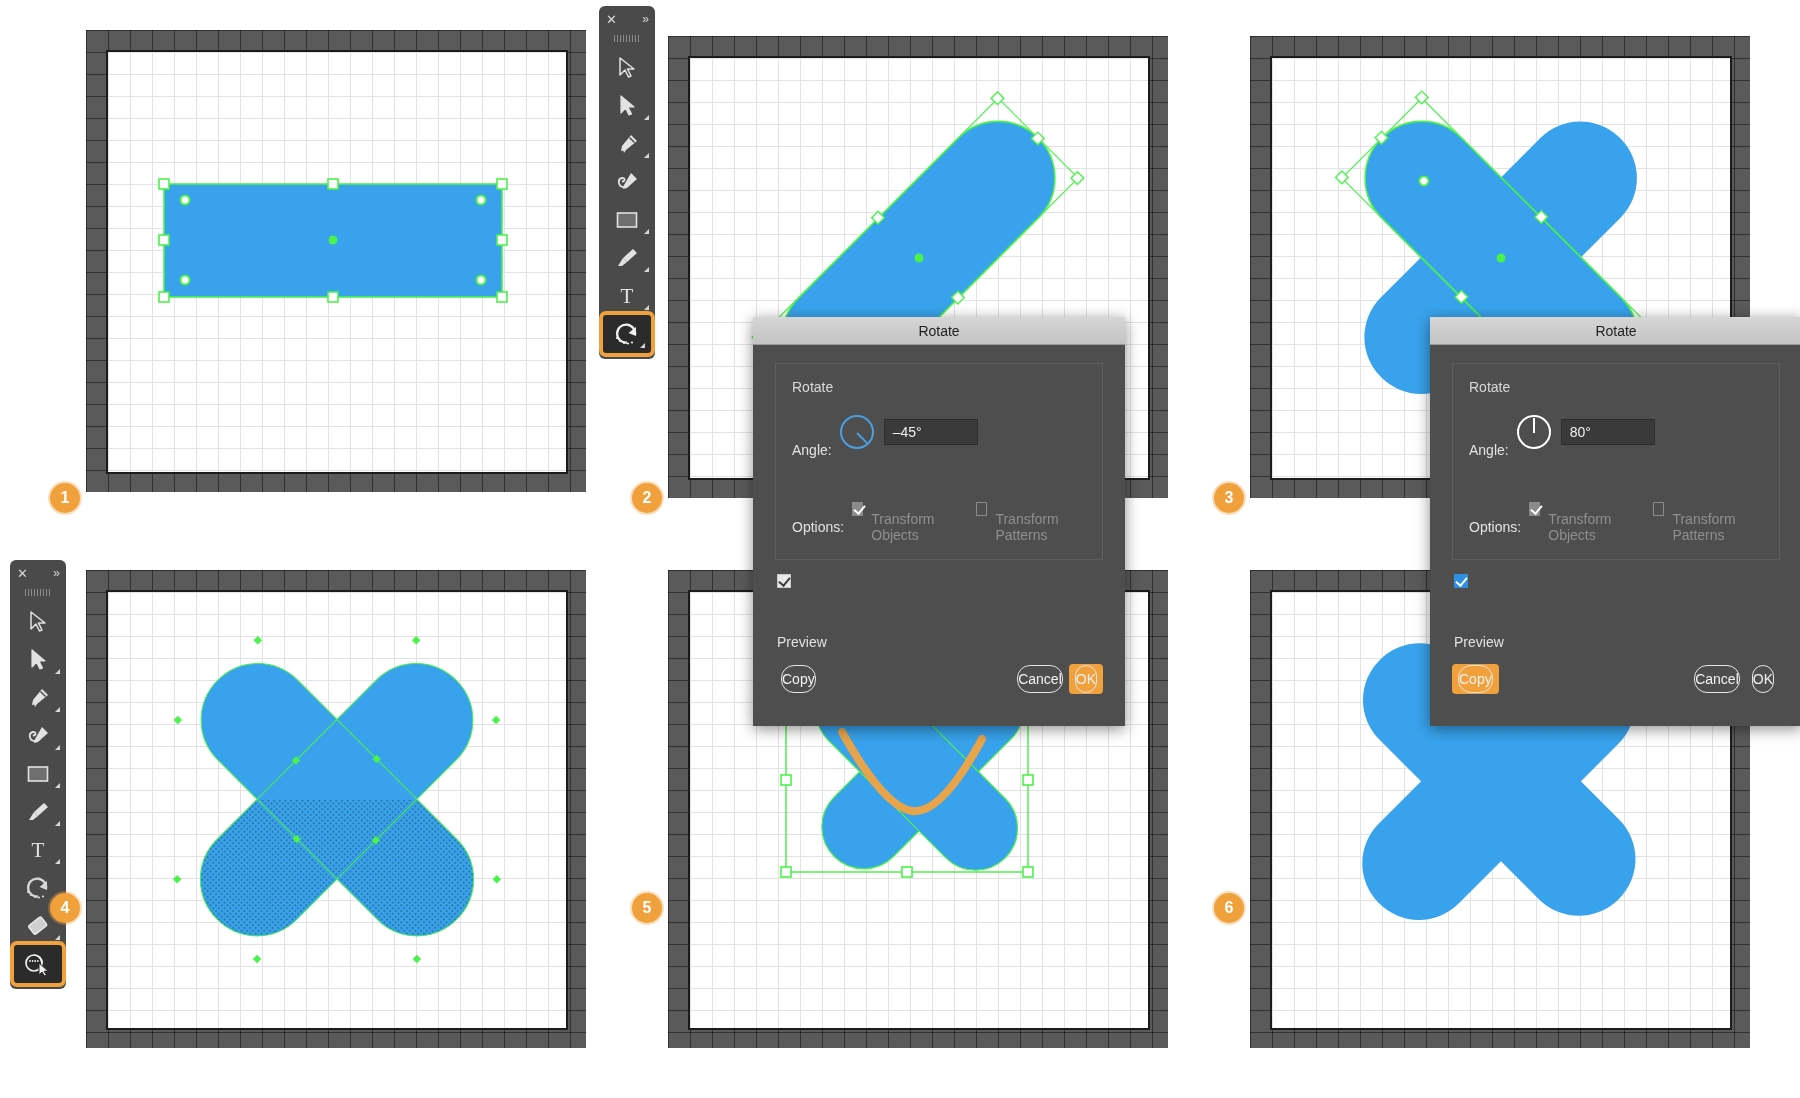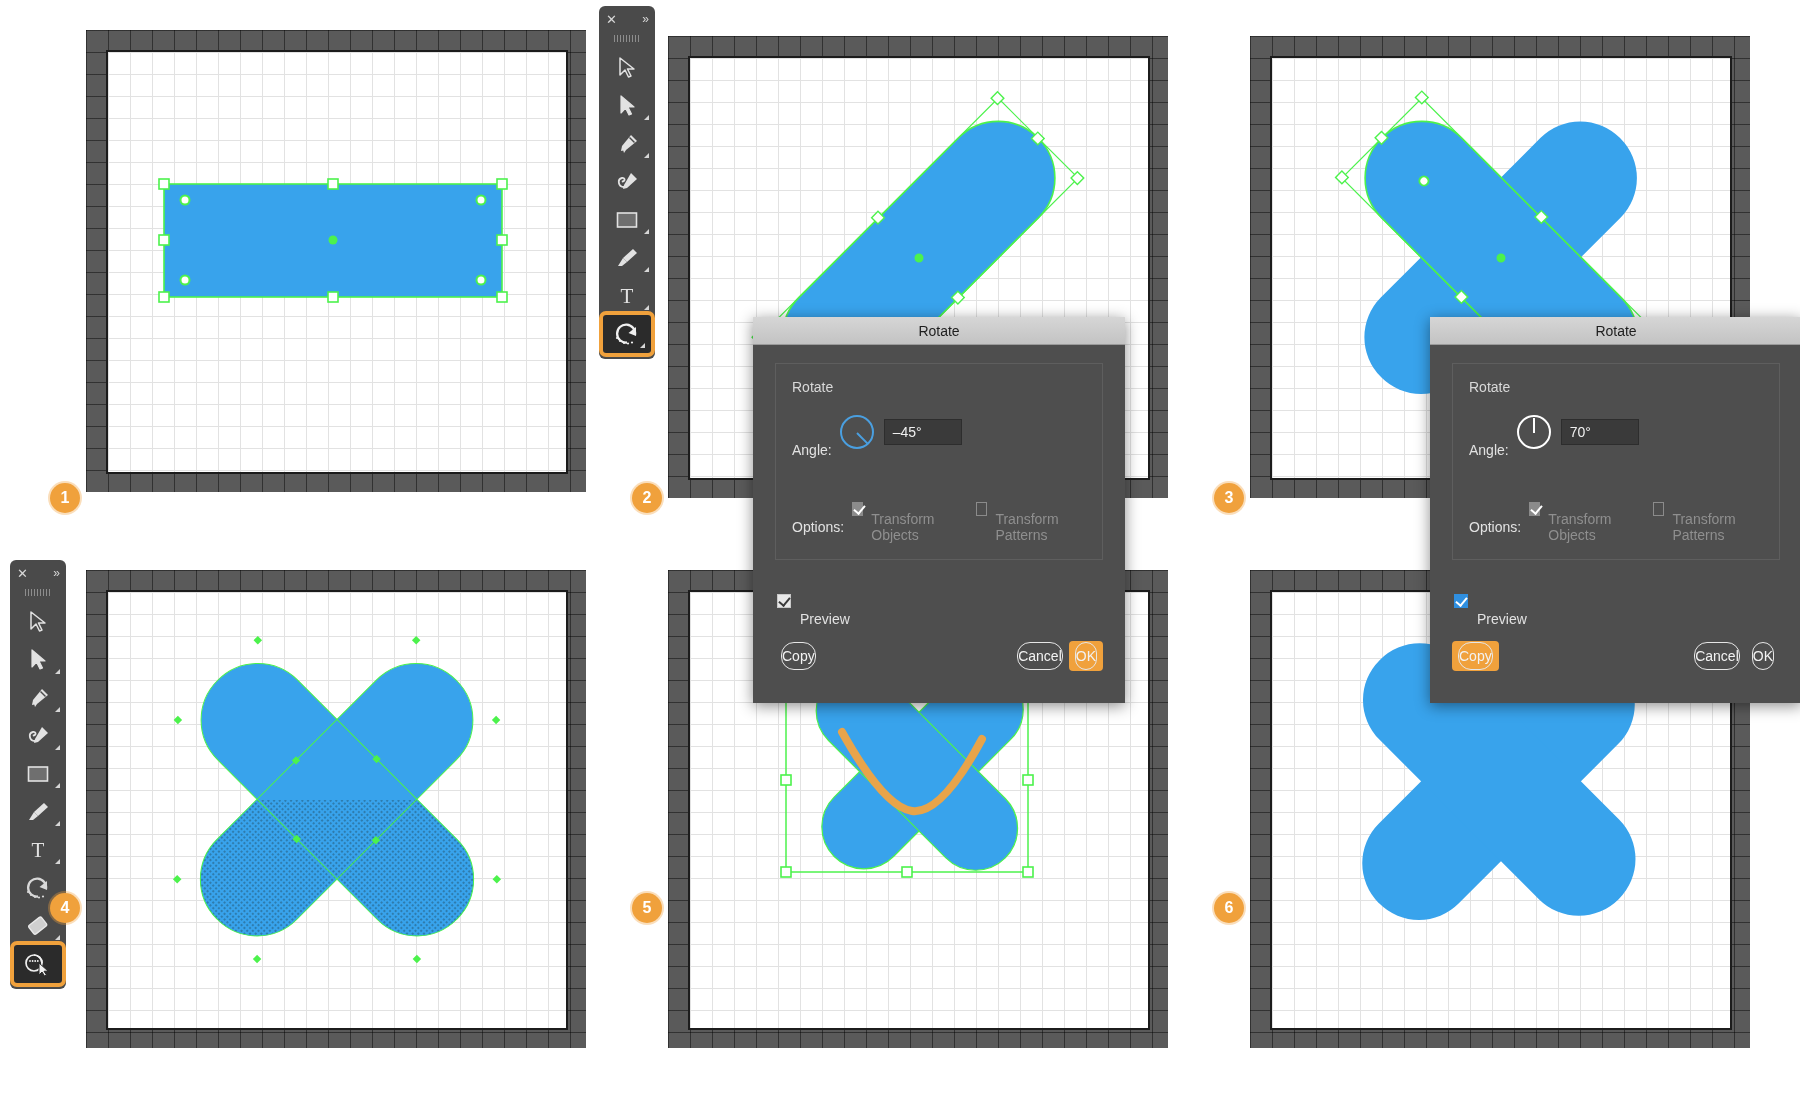--- a/index.html
+++ b/index.html
@@ -61,32 +61,32 @@
   .fs-legend{color:#d9d9d9;font-size:14px;margin:-26px 0 10px 0;
       background:#4e4e4e;display:inline-block;padding-right:8px;}
   .row{display:flex;align-items:center;}
   .lbl{color:#e2e2e2;font-size:14px;margin-top:37px;}
   .lbl.dim{color:#8f8f8f;}
   .dial{width:34px;height:34px;border-radius:50%;box-sizing:border-box;
         margin:0 10px 0 8px;position:relative;}
   .dial .needle{position:absolute;left:50%;top:50%;height:2px;width:15px;
        transform-origin:0 50%;}
   .angle-input{background:#3a3a3a;border:1px solid #2d2d2d;color:#f0f0f0;
-       font-size:14px;padding:4px 8px;width:78px;box-sizing:border-box;}
+       font-size:14px;padding:4px 8px;width:94px;box-sizing:border-box;}
   .opts{margin-top:16px;display:flex;align-items:center;gap:8px;}
   .cb{width:14px;height:14px;box-sizing:border-box;display:inline-block;
       position:relative;}
   .cb.on.dim{background:#8b8b8b;border:1px solid #8b8b8b;}
   .cb.off.dim{background:transparent;border:1px solid #8b8b8b;}
   .cb.on.blue{background:#2f8fe0;border:1px solid #2f8fe0;}
   .cb.on.white{background:#e8e8e8;border:1px solid #c8c8c8;}
   .cb.on::after{content:"";position:absolute;left:3px;top:0px;width:5px;height:9px;
       border:solid #ffffff;border-width:0 2px 2px 0;transform:rotate(40deg);}
   .cb.on.white::after{border-color:#3a3a3a;}
-  .preview-row{display:flex;align-items:center;gap:9px;padding:14px 0 4px 2px;}
+  .preview-row{display:flex;align-items:flex-start;gap:9px;padding:14px 0 4px 2px;flex-direction:column;}
   .btn-row{display:flex;align-items:center;padding:10px 0 22px;}
   .btn{border:1px solid #e6e6e6;border-radius:13px;color:#f2f2f2;
        font-size:14px;padding:5px 0;width:96px;text-align:right;
        background:transparent;}
   .btn-wrap{padding:6px;border-radius:4px;display:inline-block;}
   .btn-wrap.hl{background:#f0a13c;}
 </style>
 </head>
 <body>
 
@@ -309,21 +309,21 @@
     <span>Rotate</span>
   </div>
   <div class="dlg-body">
     <div class="fieldset">
       <div class="fs-legend">Rotate</div>
       <div class="row">
         <span class="lbl">Angle:</span>
         <span class="dial" style="border:2px solid #ffffff;">
           <i class="needle" style="background:#ffffff;transform:rotate(-90deg);"></i>
         </span>
-        <span class="angle-input">70°</span>
+        <span class="angle-input">80°</span>
       </div>
       <div class="opts">
         <span class="lbl">Options:</span>
         <span class="cb on dim"></span>
         <span class="lbl dim">Transform Objects</span>
         <span class="cb off dim" style="margin-left:10px;"></span>
         <span class="lbl dim">Transform Patterns</span>
       </div>
     </div>
     <div class="preview-row">

